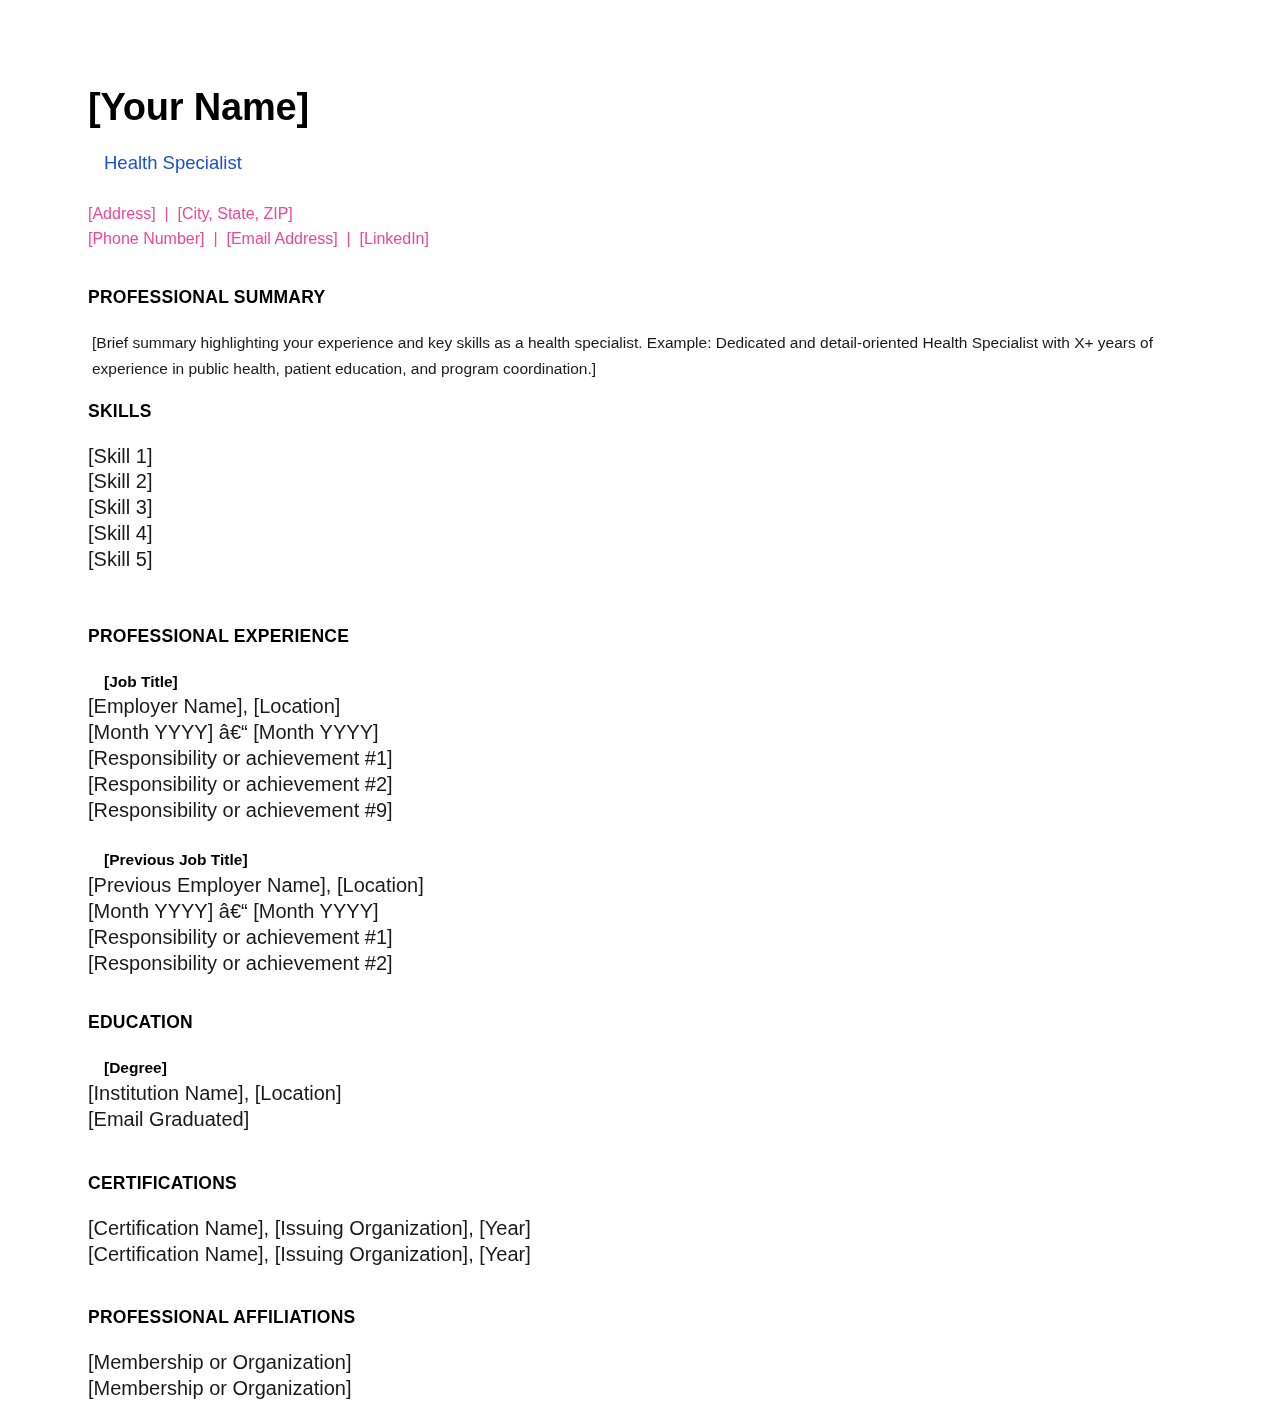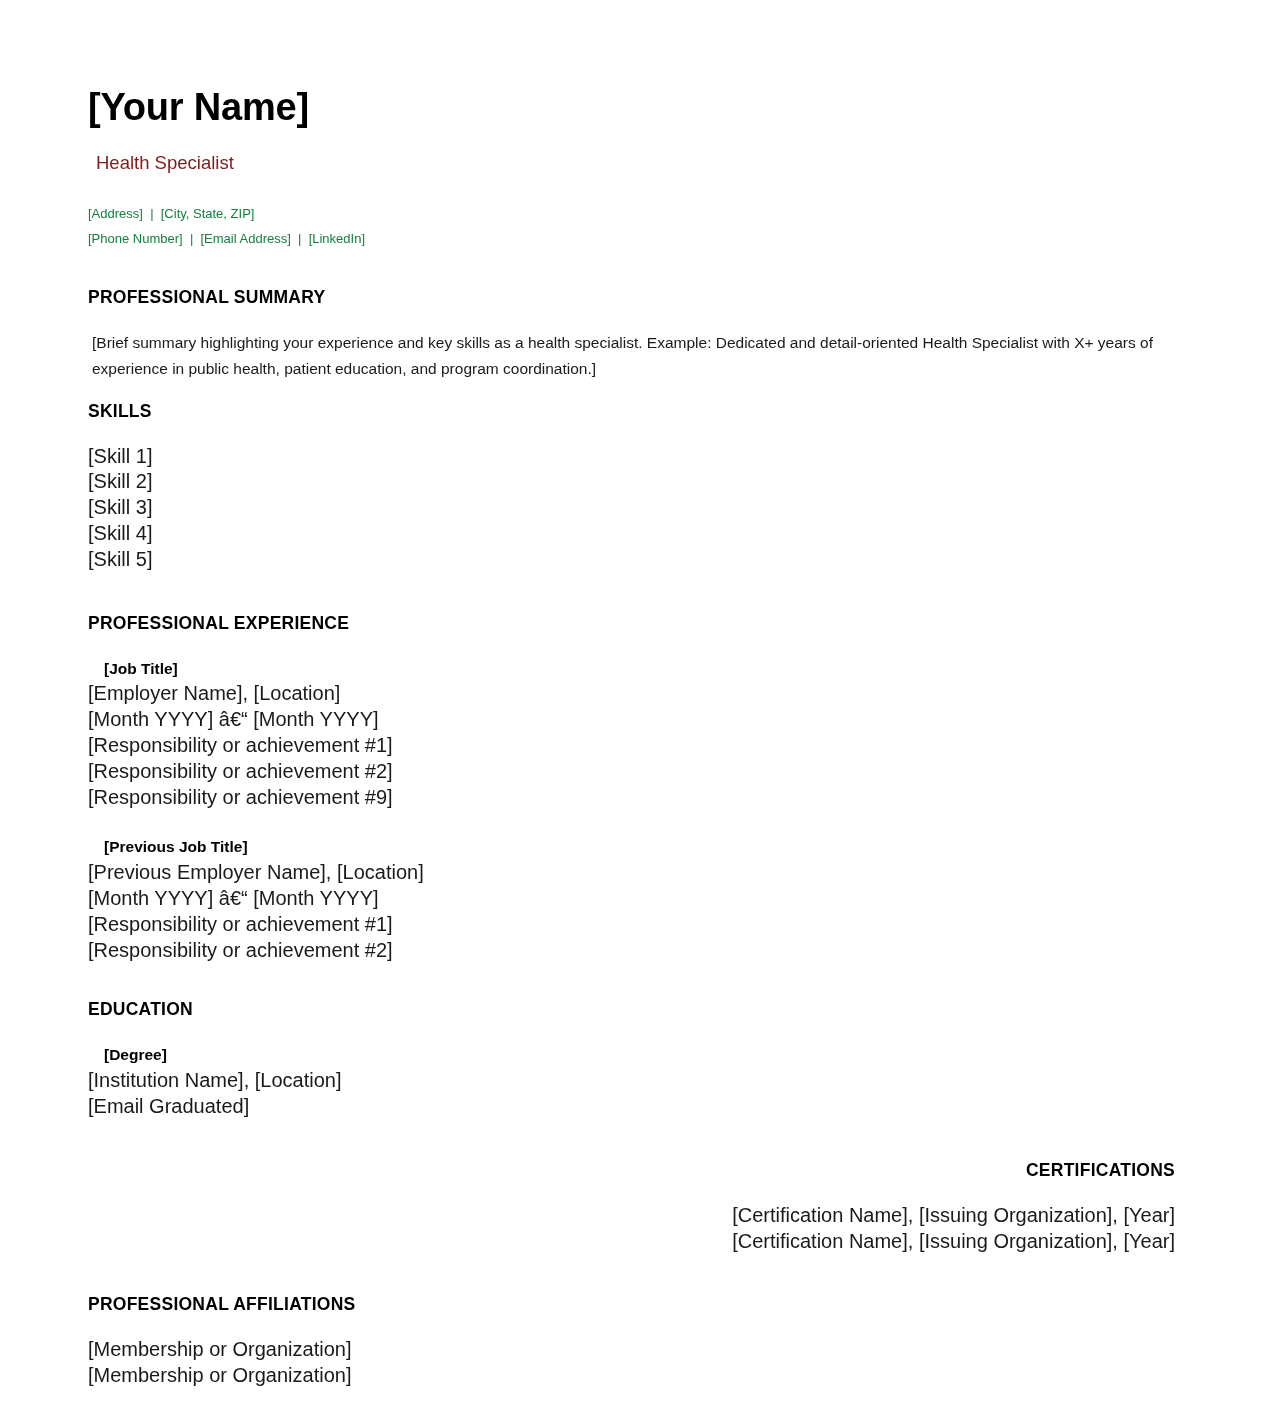--- a/index.html
+++ b/index.html
@@ -31,27 +31,27 @@
     font-weight: 700;
     line-height: 1.12;
     letter-spacing: -0.2px;
     color: #000000;
     margin: 0 0 22px 0;
   }
   .job-role {
     font-size: 18.5px;
     font-weight: 400;
     line-height: 1.3;
-    color: #7f1d1d;
-    margin: 0 0 26px 8px;
+    color: #1d4ed8;
+    margin: 0 0 26px 16px;
   }
   .contact-line {
-    font-size: 13px;
+    font-size: 16px;
     line-height: 25px;
-    color: #15803d;
+    color: #ec4899;
     white-space: pre;
   }
 
   
   .section {
     margin-top: 34px;
   }
   .section-heading {
     font-size: 17.5px;
     font-weight: 700;
@@ -84,23 +84,23 @@
     color: #000000;
     padding-left: 16px;
   }
   .tight-list .line {
     line-height: 25.8px;
   }
 
   
   .section.summary   { margin-top: 36px; }
   .section.skills    { margin-top: 19px; }
-  .section.exp       { margin-top: 40px; }
+  .section.exp       { margin-top: 53px; }
   .section.edu       { margin-top: 36px; }
-  .section.certs     { margin-top: 40px; text-align: right; }
+  .section.certs     { margin-top: 40px; }
   .section.affil     { margin-top: 40px; }
 </style>
 </head>
 <body>
 
 <div class="page">
   <div class="resume">
 
     <div>
       <h1 class="name">[Your Name]</h1>

